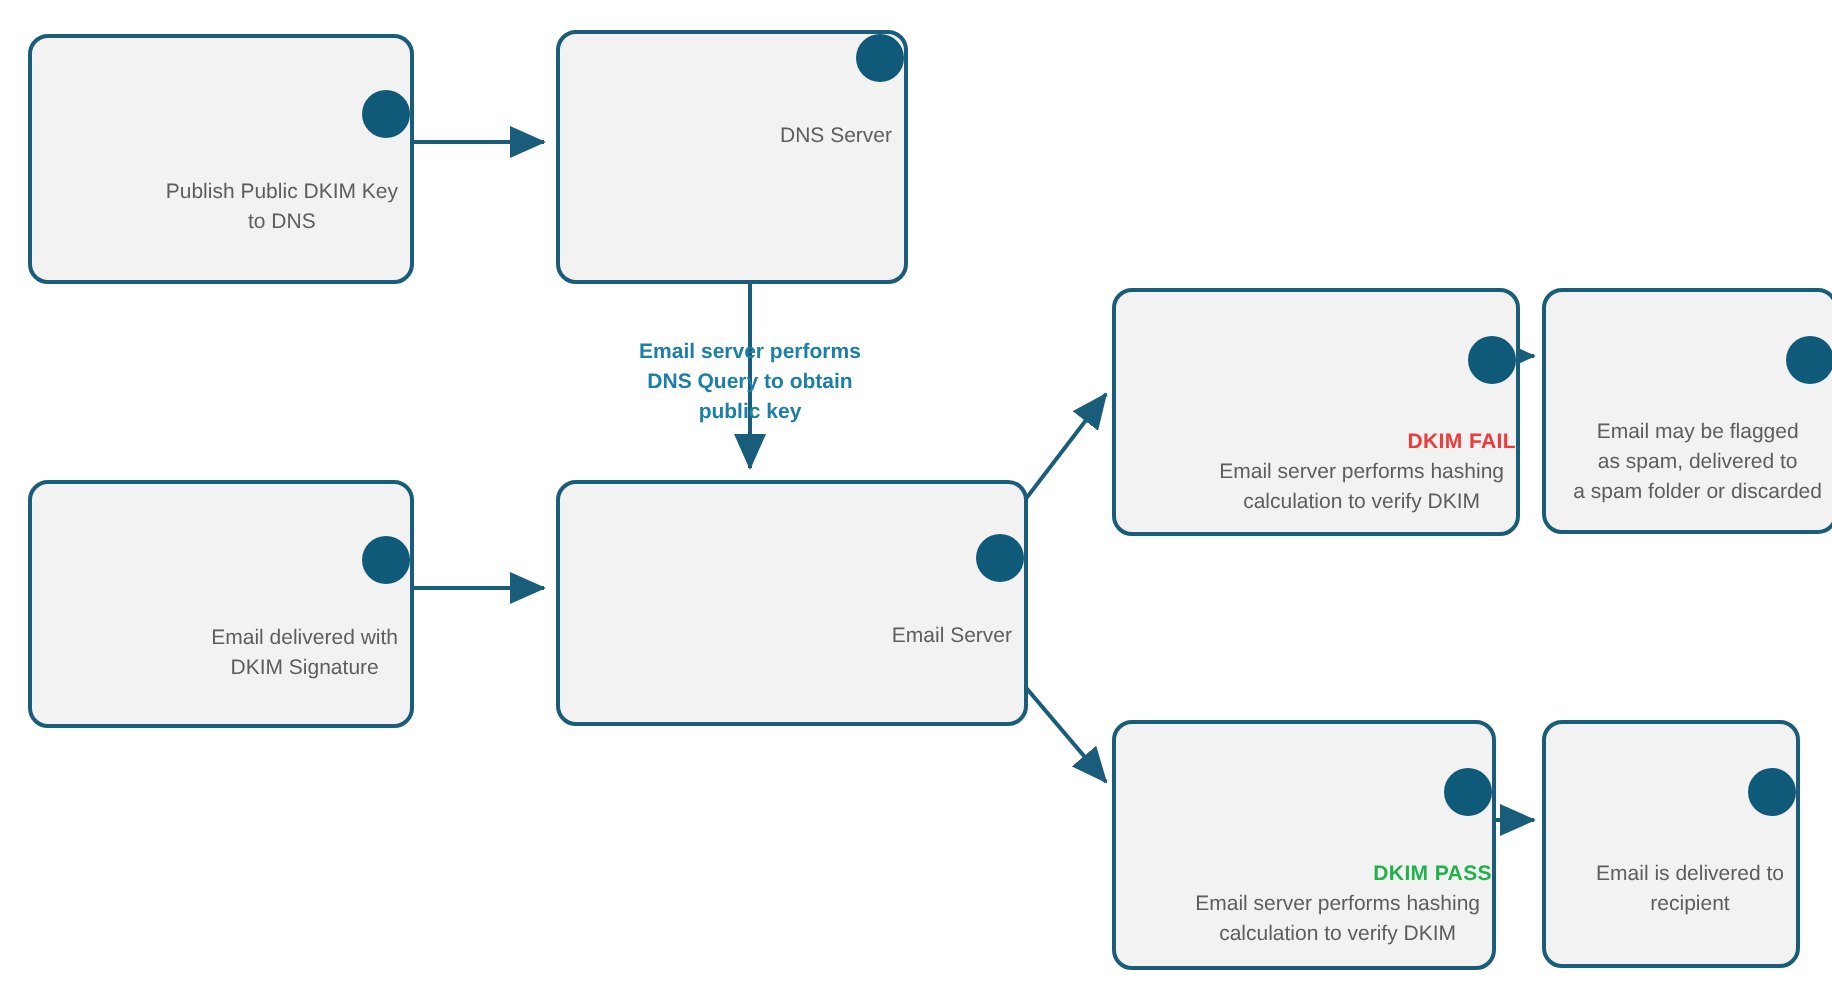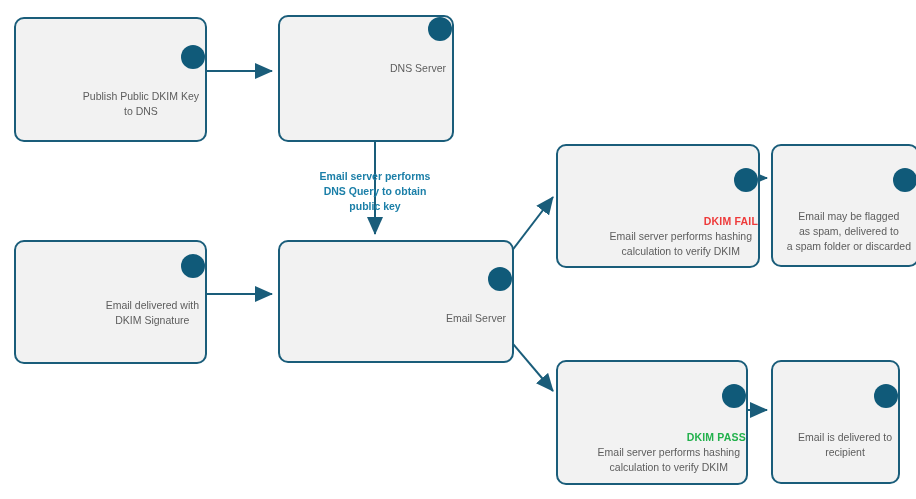--- a/index.html
+++ b/index.html
@@ -61,21 +61,21 @@
     font-weight: bold;
     line-height: 15px;
     letter-spacing: 0.2px;
   }
   .status-fail { color: #ee3a3a; }
   .status-pass { color: #22b14c; }
 
   
   #node-publish   { left: 14px;  top: 17px;  width: 193px; height: 125px; padding-top: 26px; }
   #node-dns       { left: 278px; top: 15px;  width: 176px; height: 127px; }
-  #node-email-sig { left: 14px;  top: 240px; width: 193px; height: 124px; padding-top: 12px; }
+  #node-email-sig { left: 14px;  top: 240px; width: 193px; height: 124px; padding-top: 26px; }
   #node-email-srv { left: 278px; top: 240px; width: 236px; height: 123px; padding-top: 25px; }
   #node-fail      { left: 556px; top: 144px; width: 204px; height: 124px; padding-top: 22px; }
   #node-spam      { left: 771px; top: 144px; width: 148px; height: 123px; padding-top: 22px; }
   #node-pass      { left: 556px; top: 360px; width: 192px; height: 125px; padding-top: 22px; }
   #node-deliver   { left: 771px; top: 360px; width: 129px; height: 124px; padding-top: 22px; }
 
   #node-publish .node-text   { margin-top: 20px; }
   #node-dns .node-text       { margin-top: 20px; }
   #node-email-sig .node-text { margin-top: 20px; }
   #node-email-srv .node-text { margin-top: 20px; }

